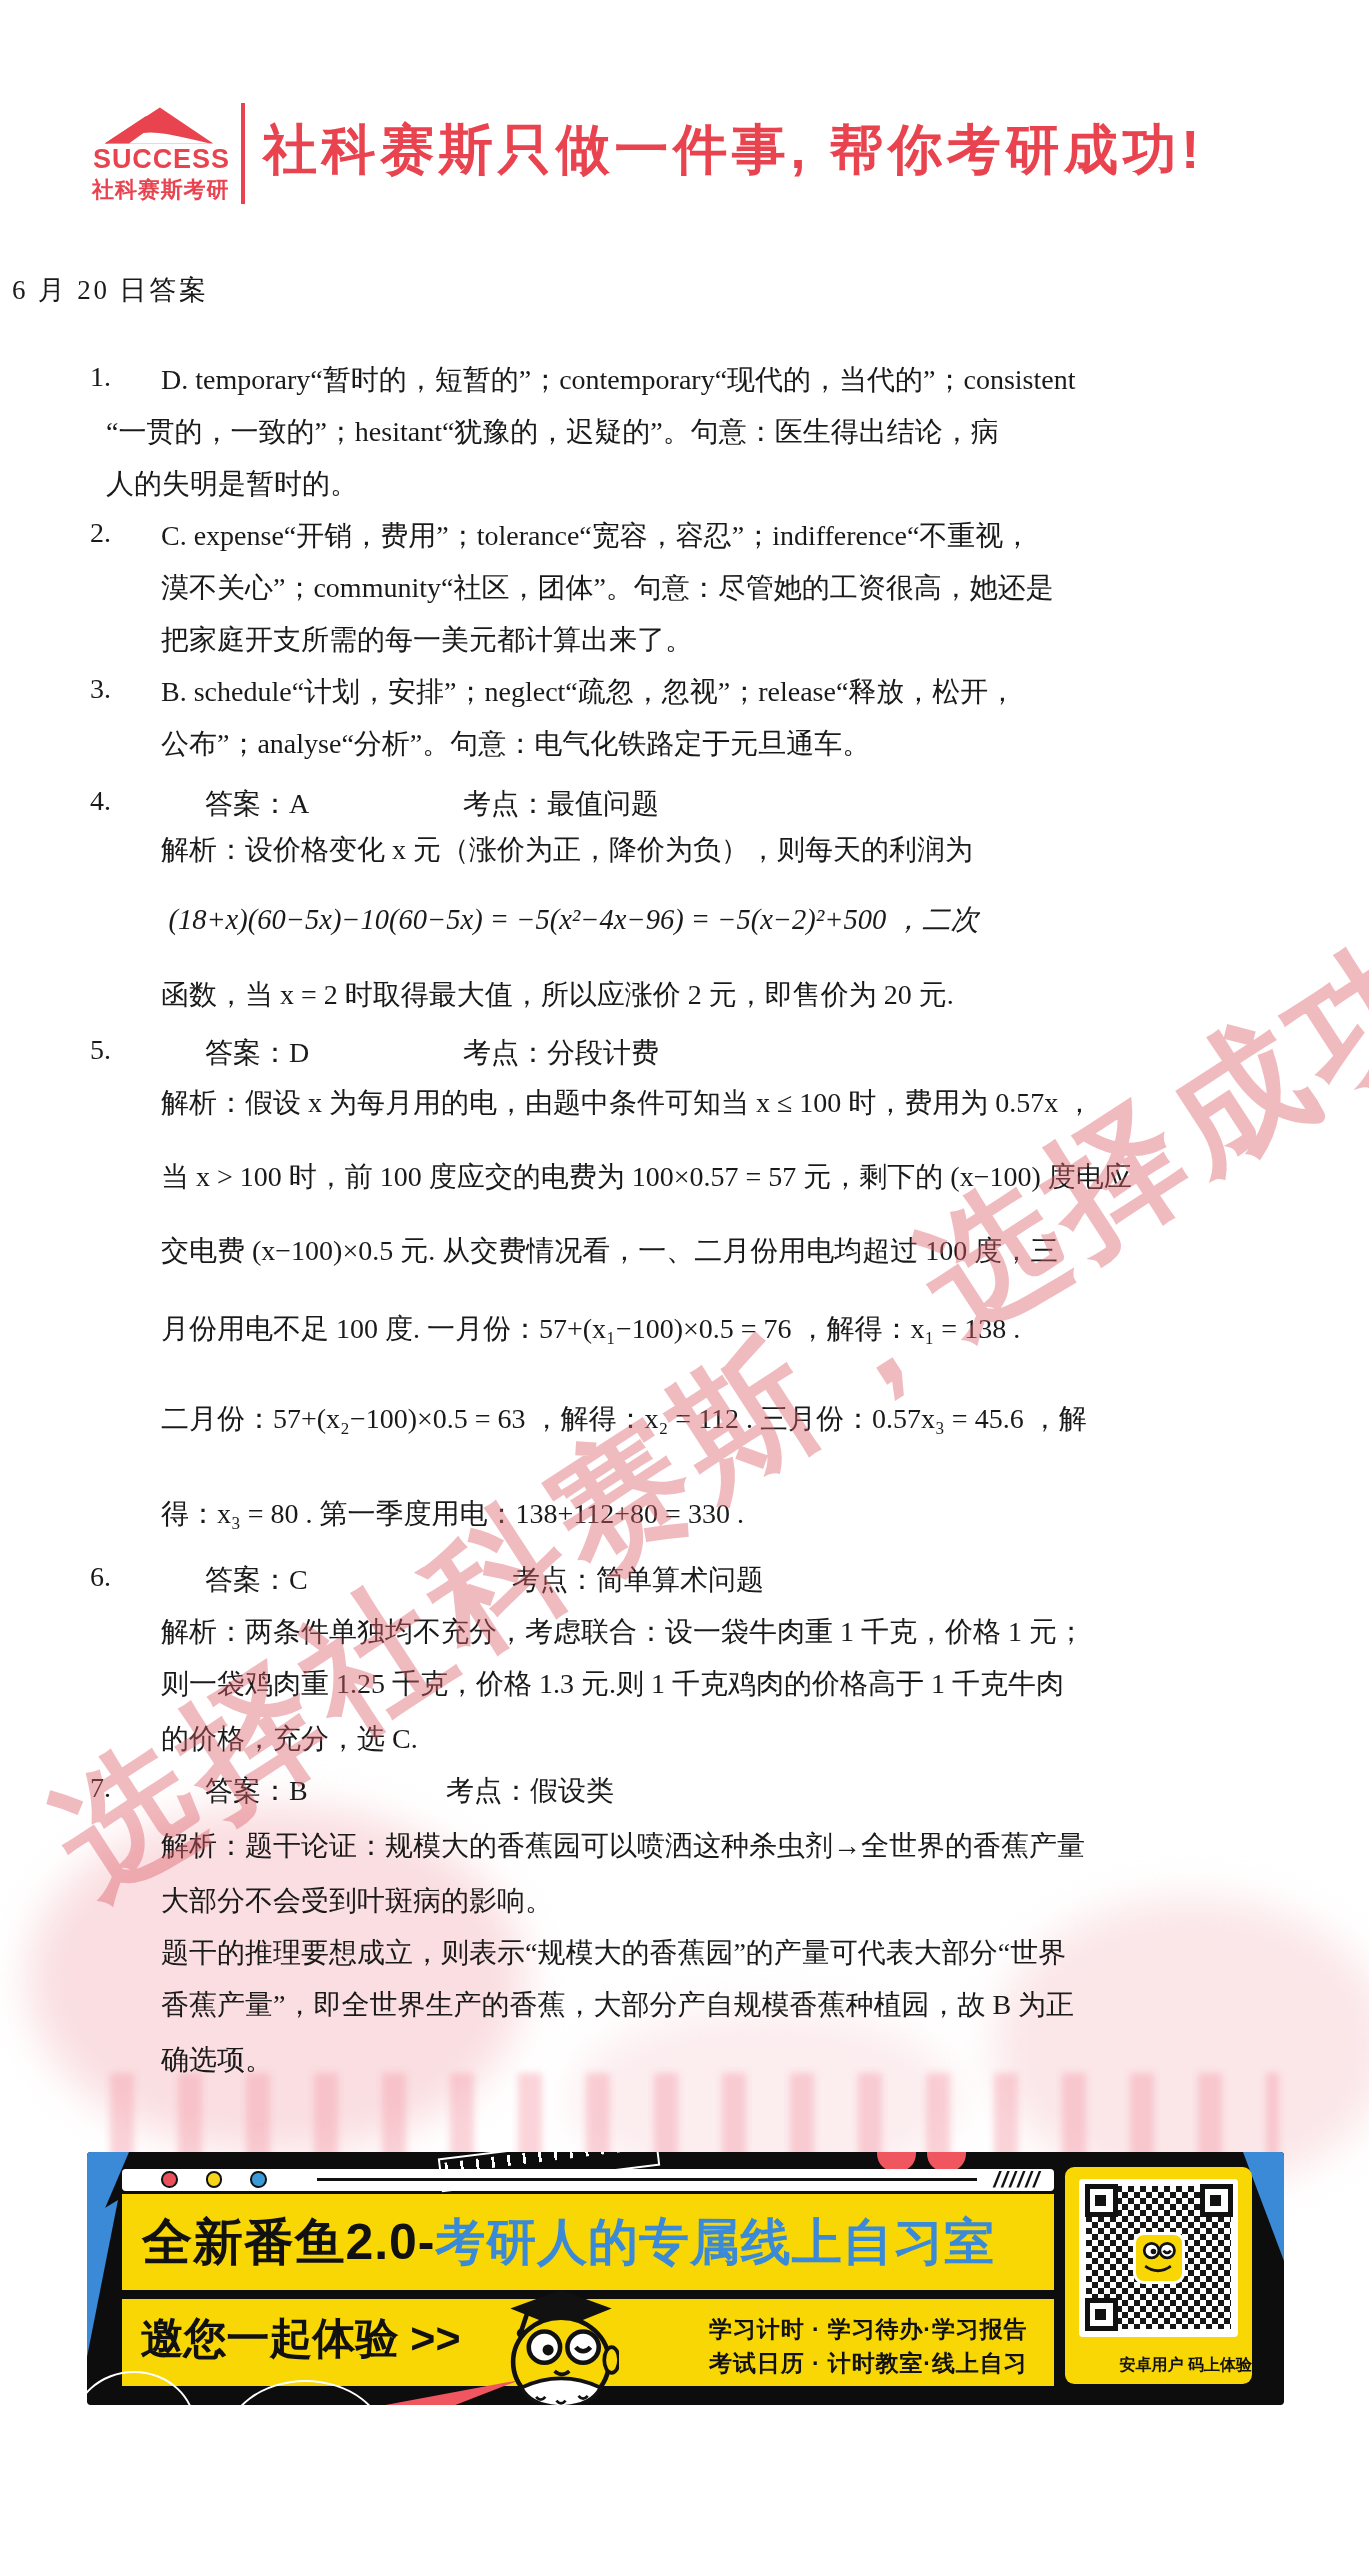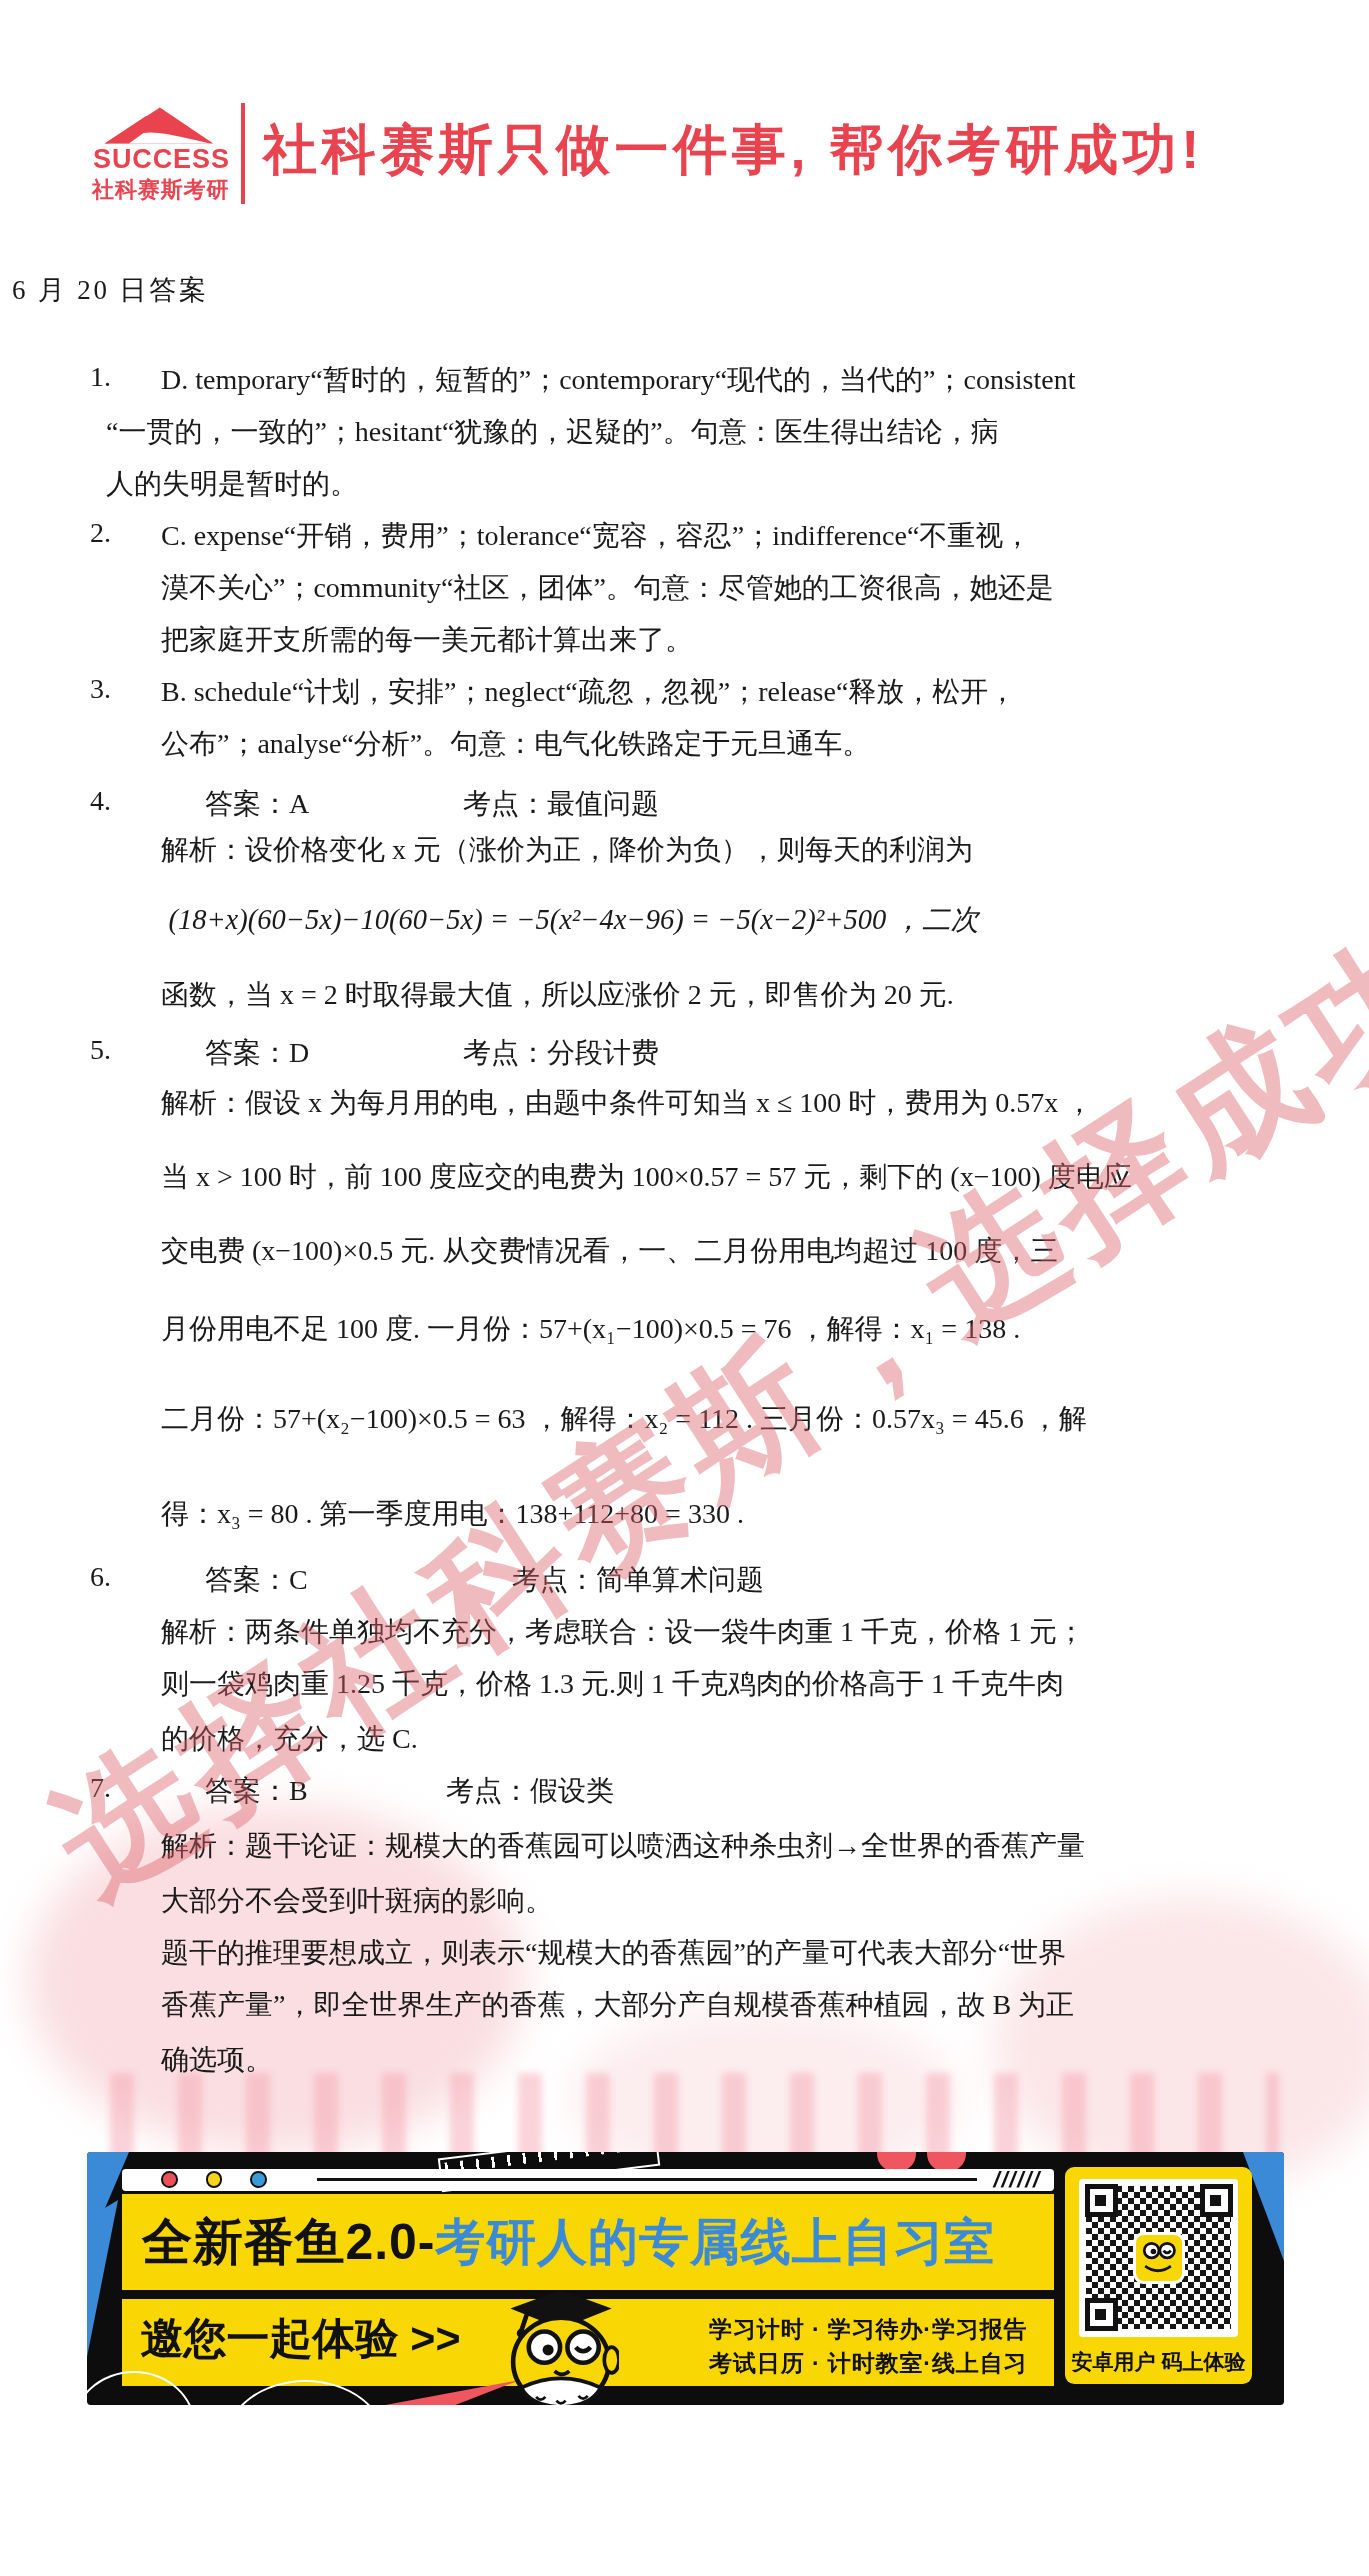--- a/index.html
+++ b/index.html
@@ -101,22 +101,22 @@
   .qr-panel{position:absolute;left:978px;top:14.7px;width:187px;height:217px;background:var(--banner_yellow);
             border-radius:9.2px;}
   .qr{position:absolute;left:14px;top:12px;width:159px;height:158px;background:#fff;border-radius:3.7px;}
   .qr-pattern{position:absolute;left:7.4px;top:7.4px;right:7.4px;bottom:7.4px;
       background-image:repeating-conic-gradient(#161616 0% 25%,#ffffff 25% 50%);background-size:12px 12px;}
   .finder{position:absolute;width:33px;height:33px;border:5.5px solid #111;background:#fff;box-sizing:border-box;}
   .finder::after{content:"";position:absolute;left:5.5px;top:5.5px;width:11px;height:11px;background:#111;}
   .f-tl{left:5.5px;top:5.5px;} .f-tr{right:5.5px;top:5.5px;} .f-bl{left:5.5px;bottom:5.5px;}
   .qr-center{position:absolute;left:54px;top:53px;width:52px;height:52px;background:var(--banner_yellow);
              border:3.7px solid #fff;border-radius:11px;box-sizing:border-box;}
-  .qr-caption{position:absolute;left:0;right:0;bottom:7.4px;text-align:center;
-              font-family:"Liberation Sans","DejaVu Sans",sans-serif;font-weight:900;font-size:21px;color:#111;}
+  .qr-caption{position:absolute;left:0;right:0;bottom:7.4px;text-align:right;
+              font-family:"Liberation Sans","DejaVu Sans",sans-serif;font-weight:900;font-size:16px;color:#111;}
 </style>
 </head>
 <body>
 
 <div class="page">
 
   <svg class="logo-mountain" viewBox="0 0 130 46" xmlns="http://www.w3.org/2000/svg">
     <polygon points="2,44 66,2 128,44" fill="#e8434e"></polygon>
     <path d="M6,44 Q40,26 74,33 Q104,39 124,44 L6,44 Z" fill="#ffffff"></path>
     <polygon points="2,44 30,44 66,18 50,12" fill="#e8434e"></polygon>

